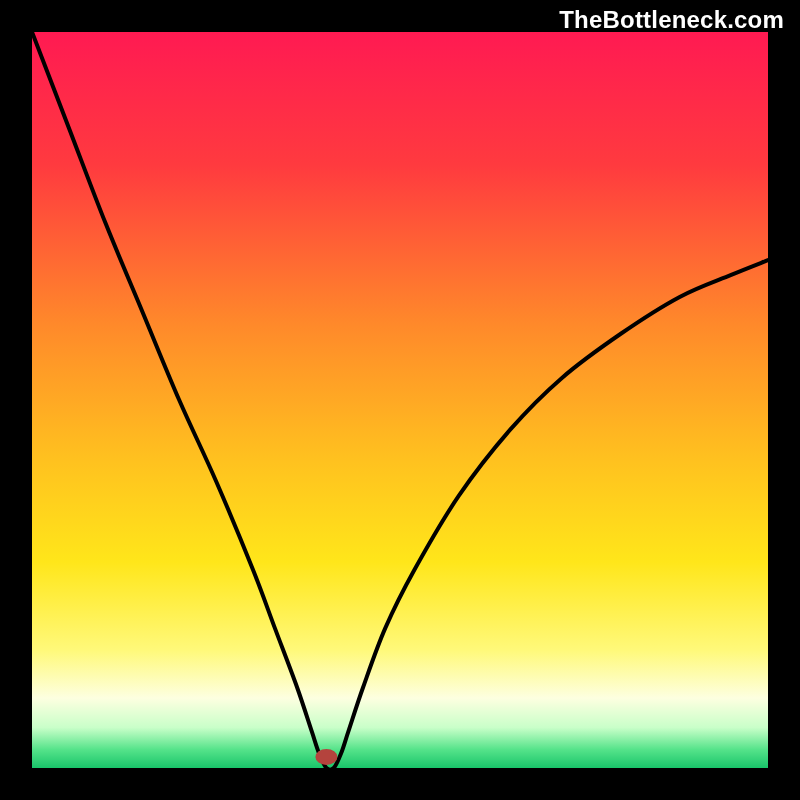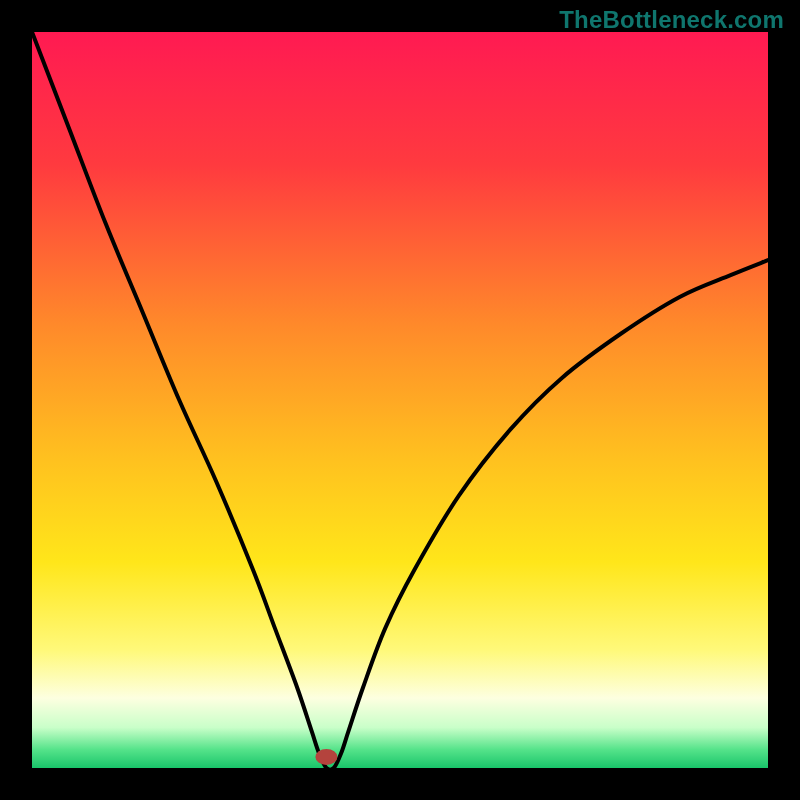--- a/index.html
+++ b/index.html
@@ -26,21 +26,21 @@
     height: 736px;
     overflow: hidden;
   }
   .watermark {
     position: absolute;
     top: 6px;
     right: 16px;
     font-family: Arial, Helvetica, sans-serif;
     font-size: 24px;
     font-weight: 600;
-    color: #0f766e;
+    color: #ffffff;
     letter-spacing: 0.2px;
     user-select: none;
   }
   svg { display: block; }
 </style>
 </head>
 <body>
 
 <div class="frame">
   <div class="watermark">TheBottleneck.com</div>

